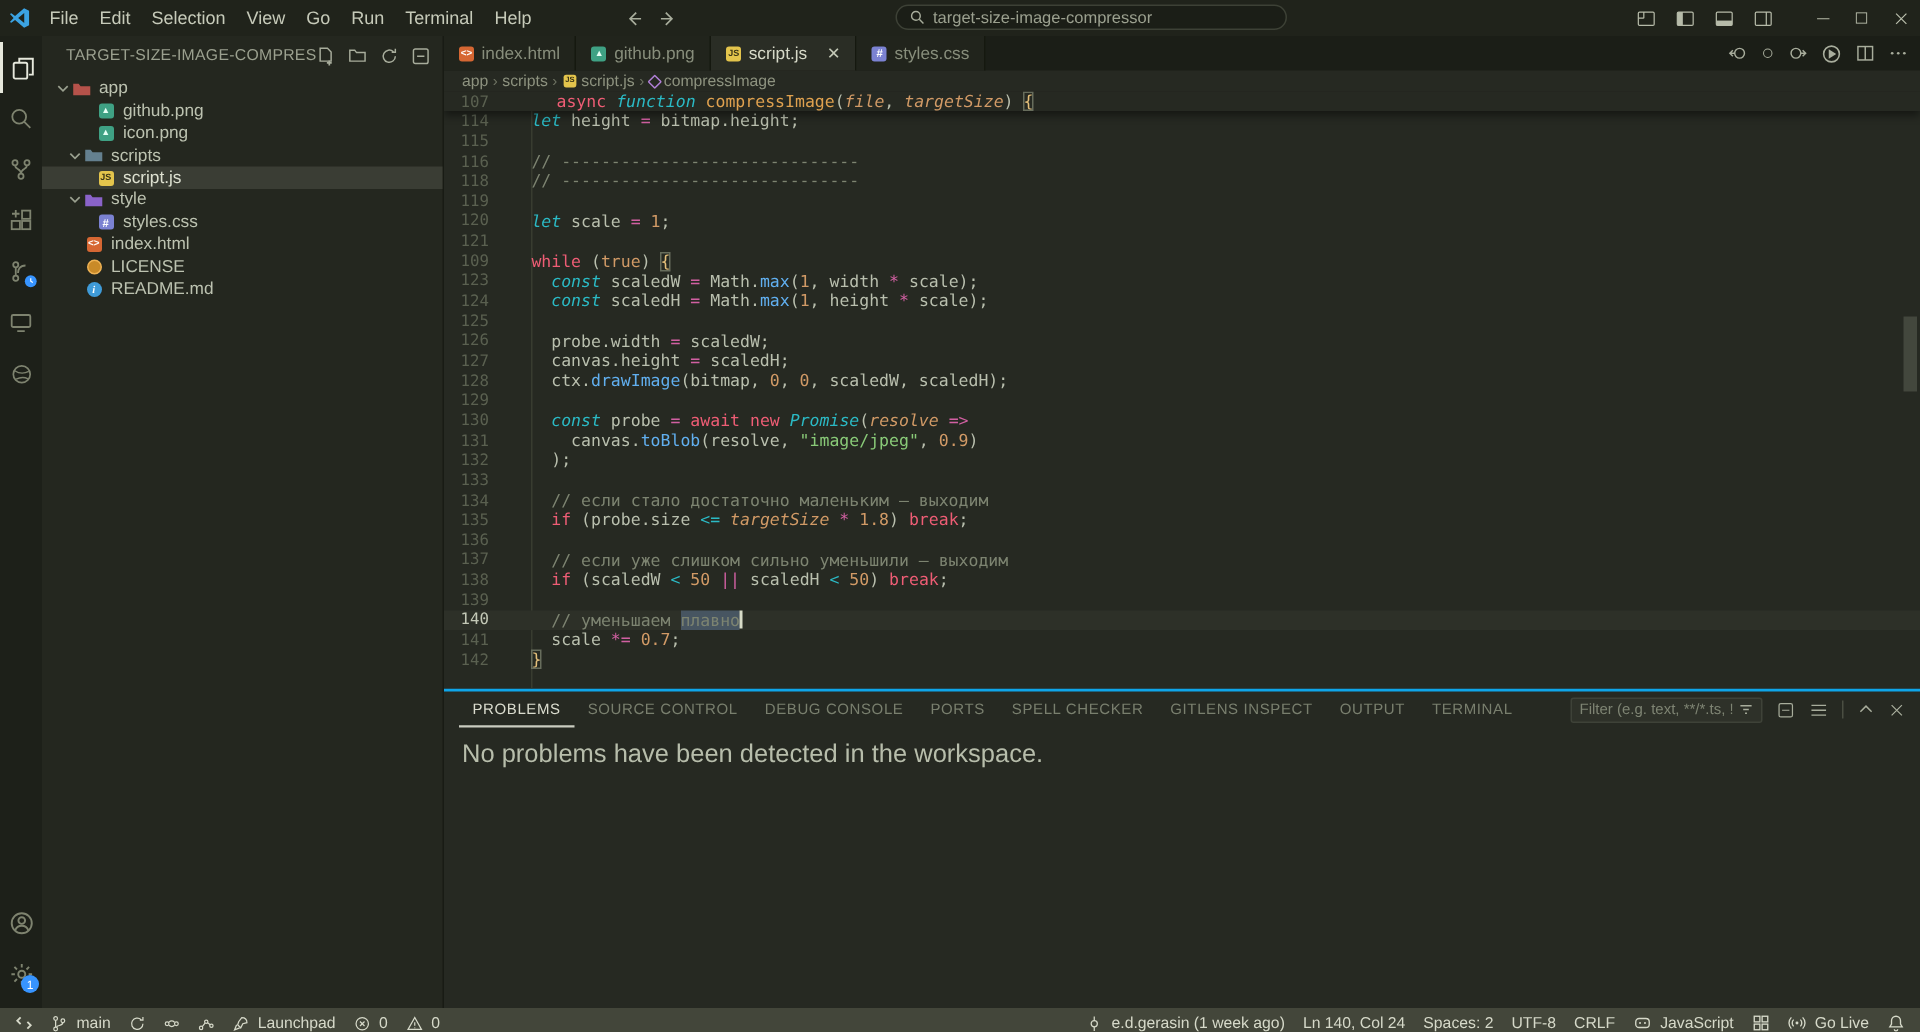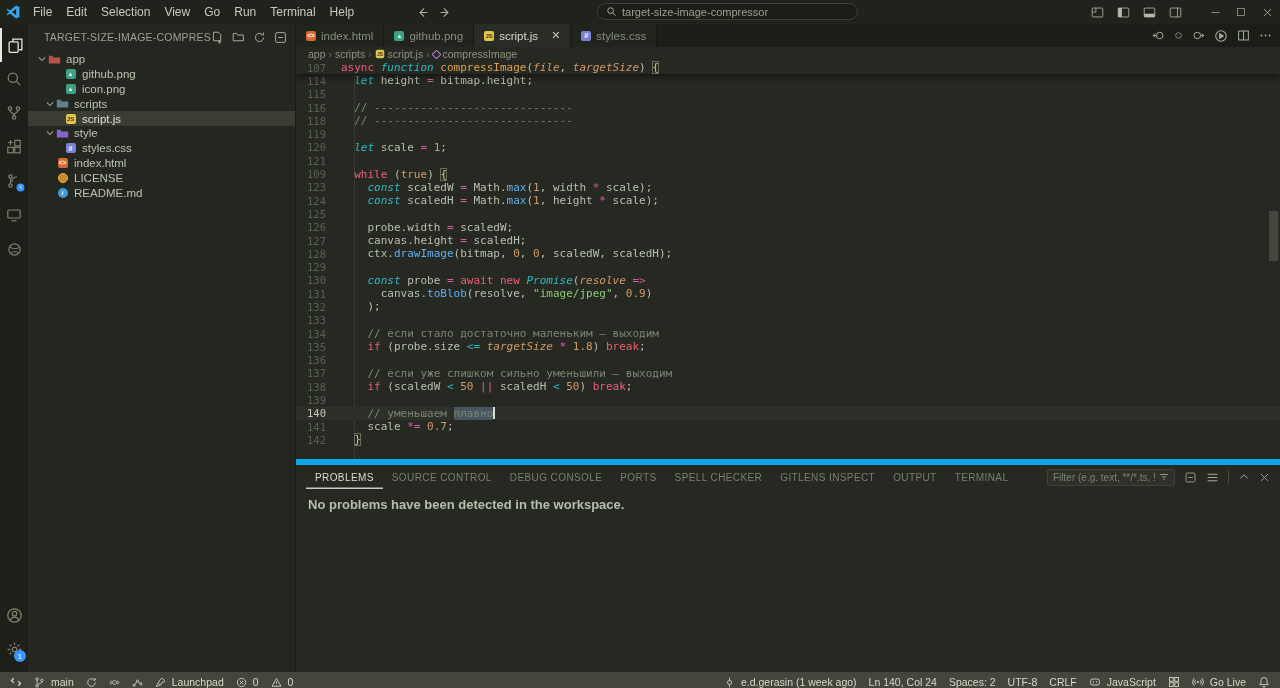--- a/index.html
+++ b/index.html
@@ -73,49 +73,49 @@
   .sym-method { width:7px; height:7px; border:1.5px solid #b180d7; transform:rotate(45deg); border-radius:1px; }
 
   
   .codewrap { position:relative; height:398px; background:#262922; overflow:hidden; }
   .code-line { height:13.3px; display:flex; align-items:center; position:relative;
     font-family:"DejaVu Sans Mono","Liberation Mono",monospace; font-size:11px; white-space:pre; }
   .code-line .ln { width:30px; text-align:right; color:#5a6050; font-size:10.5px; flex:none; }
   .code-line .ct { margin-left:15px; }
   .code-line.current { background:#2d3028; }
   .code-line.current .ln { color:#c3c8b6; }
-  .code-line.sticky { background:#262922; box-shadow:0 3px 6px rgba(0,0,0,.45); position:relative; z-index:5; }
+  .code-line.sticky { background:#262922; box-shadow:0 3px 6px rgba(0,0,0,.45); position:relative; z-index:5;gap:30px; }
   .indent-guide { position:absolute; left:58px; top:13.3px; bottom:0; width:1px; background:#383c30; }
   .cursor { display:inline-block; width:1.5px; height:12px; background:#d8dcc8; vertical-align:-2px; }
   .scrollthumb { position:absolute; right:2px; top:150px; width:9px; height:50px; background:rgba(171,178,160,.22); }
 
   .t-d  { color:#b9bfae; }
   .t-kw { color:#ee5d75; }
   .t-dc { color:#2bbac5; font-style:italic; }
   .t-fn { color:#61afef; }
   .t-fname { color:#dfa14f; }
   .t-pm { color:#d19a66; font-style:italic; }
   .t-n  { color:#d19a66; }
   .t-s  { color:#89ca78; }
   .t-c  { color:#7d8471; }
   .t-o  { color:#d160a2; }
   .t-oc { color:#2bbac5; }
   .t-bx { color:#e5c07b; outline:1px solid #676d5c; outline-offset:-1px; }
   .sel  { background:rgba(92,117,143,.55); }
 
   
-  .panel { height:213px; background:#262922; border-top:6px solid #0ea5e9; display:flex; flex-direction:column; }
+  .panel { height:213px; background:#262922; border-top:2px solid #0ea5e9; display:flex; flex-direction:column; }
   .panel-tabsrow { height:24px; display:flex; align-items:center; padding:0 10px; position:relative; }
   .panel-tab { font-size:10px; letter-spacing:.4px; color:#797f6e; padding:0 9px; height:100%; display:flex; align-items:center; cursor:default; }
   .panel-tab.active { color:#dadcce; box-shadow:inset 0 -1.5px 0 #c9ccc0; }
   .panel-right { position:absolute; right:10px; top:0; height:24px; display:flex; align-items:center; gap:9px; color:#a9ae9d; }
   .filterbox { width:128px; height:17px; background:#2e3129; border:1px solid #3e4238; border-radius:2px;
     display:flex; align-items:center; padding:0 5px; gap:4px; color:#7e8473; font-size:10px; overflow:hidden; white-space:nowrap; }
   .p-sep { width:1px; height:12px; background:#4a4e42; }
-  .panel-body { padding:8px 0 0 12px; font-size:13px; color:#b7bdab;font-weight:bold; }
+  .panel-body { padding:8px 0 0 12px; font-size:17px; color:#b7bdab; }
 
   
   .statusbar { height:16px; background:#43463a; display:flex; align-items:center; font-size:10.5px; color:#d6d9c9; padding:0 6px; }
   .sb-left { display:flex; align-items:center; gap:4px; flex:1; }
   .sb-right { display:flex; align-items:center; gap:4px; }
   .sb-it { display:flex; align-items:flex-end; gap:6px; padding:0 4px; height:16px; cursor:default; color:#d6d9c9; }
   .sb-it .ic { color:#d6d9c9; }
 </style>
 </head>
 <body>

